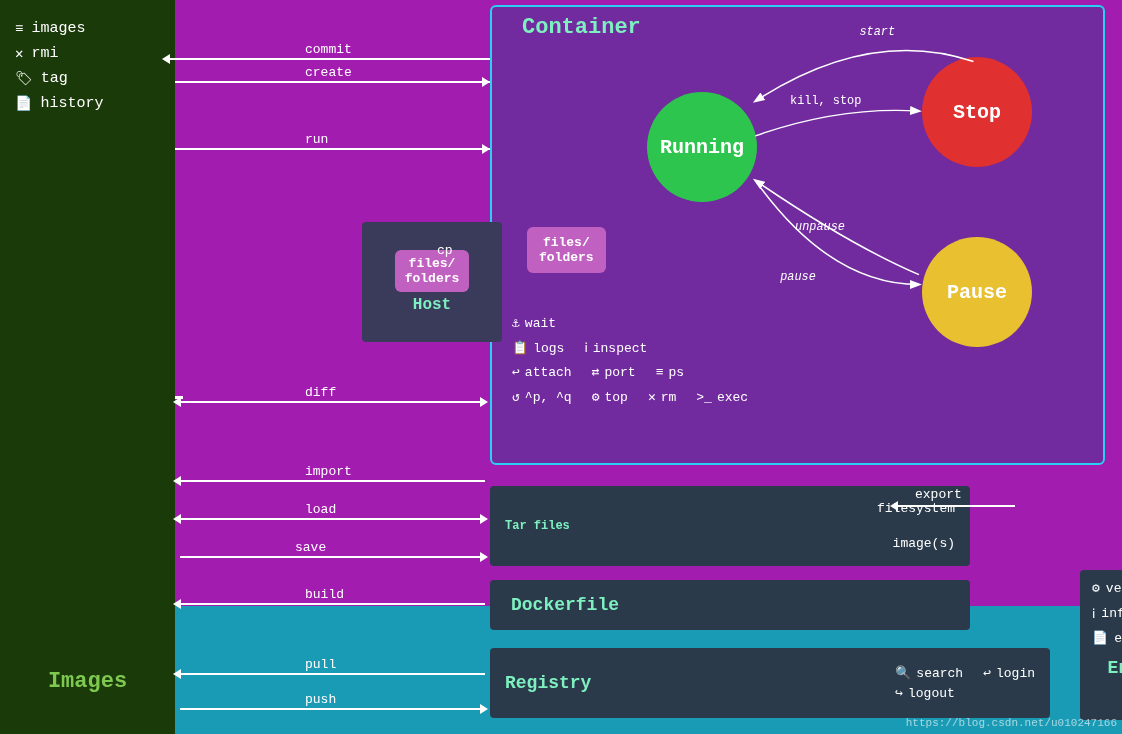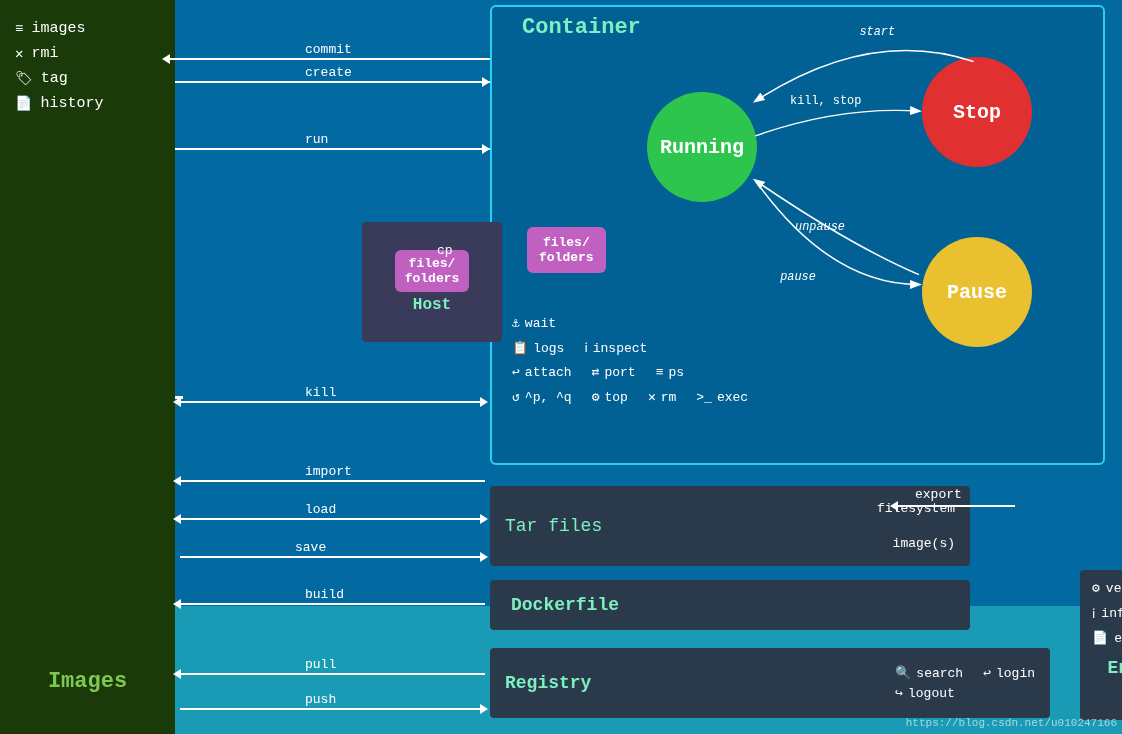--- a/index.html
+++ b/index.html
@@ -44,21 +44,21 @@
       padding-bottom: 20px;
       align-self: center;
     }
 
     
     .main {
       position: absolute;
       left: 175px; top: 0;
       width: 947px;
       height: 606px;
-      background: #0369a1;
+      background: #a21caf;
     }
 
     
     .container-label {
       position: absolute;
       top: 12px;
       left: 320px;
       color: #7ef0c0;
       font-size: 22px;
       font-weight: bold;
@@ -183,22 +183,22 @@
       width: 480px;
       height: 80px;
       background: #2a3a4a;
       border-radius: 4px;
       display: flex;
       align-items: center;
       padding: 0 15px;
     }
     .tar-label {
       color: #7ef0c0;
-      font-size: 18px;
-      font-weight: normal;
+      font-size: 12px;
+      font-weight: bold;
     }
     .tar-details {
       display: flex;
       flex-direction: column;
       gap: 20px;
       color: white;
       font-size: 13px;
       margin-left: auto;
       text-align: right;
     }
@@ -480,21 +480,21 @@
     <div style="position:absolute; top:8px; left:0; height:2px; width:315px; background:white;"></div>
     <div style="position:absolute; top:4px; left:307px; border-top:5px solid transparent; border-bottom:5px solid transparent; border-left:8px solid white;"></div>
     <span style="position:absolute; top:-8px; left:130px; color:white; font-size:13px;">run</span>
   </div>
 
   <div style="position:absolute; top:393px; left:0;">
     <div style="position:absolute; top:8px; left:5px; height:2px; width:305px; background:white;"></div>
     <div style="position:absolute; top:4px; left:-2px; border-top:5px solid transparent; border-bottom:5px solid transparent; border-right:8px solid white;"></div>
     <div style="position:absolute; top:4px; left:305px; border-top:5px solid transparent; border-bottom:5px solid transparent; border-left:8px solid white;"></div>
     <div style="position:absolute; top:3px; left:0px; width:8px; height:3px; background:white;"></div>
-    <span style="position:absolute; top:-8px; left:130px; color:white; font-size:13px;">kill</span>
+    <span style="position:absolute; top:-8px; left:130px; color:white; font-size:13px;">diff</span>
   </div>
 
   <div style="position:absolute; top:472px; left:0;">
     <div style="position:absolute; top:8px; left:5px; height:2px; width:305px; background:white;"></div>
     <div style="position:absolute; top:4px; left:-2px; border-top:5px solid transparent; border-bottom:5px solid transparent; border-right:8px solid white;"></div>
     <span style="position:absolute; top:-8px; left:130px; color:white; font-size:13px;">import</span>
   </div>
 
   <div style="position:absolute; top:497px; left:720px;">
     <div style="position:absolute; top:8px; left:0; height:2px; width:120px; background:white;"></div>

